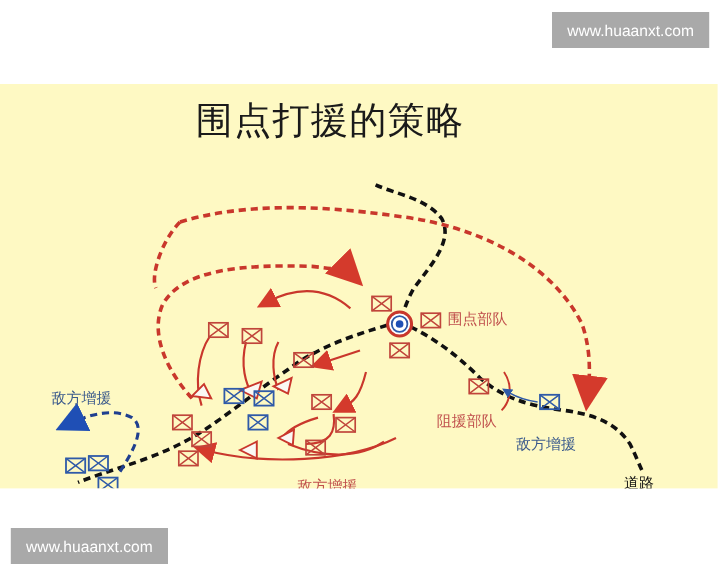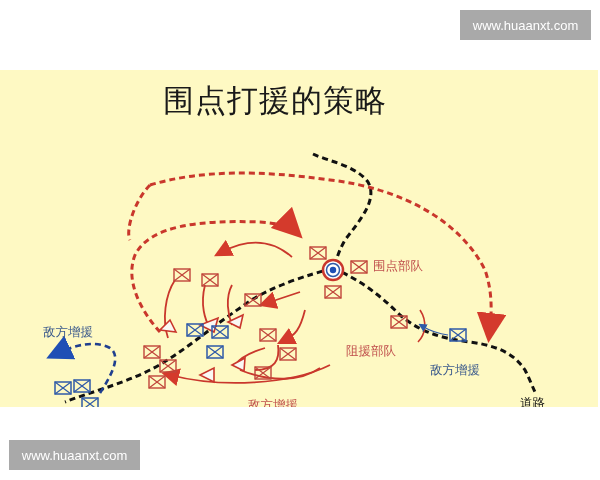--- a/index.html
+++ b/index.html
@@ -130,20 +130,20 @@
 
     <g>
       <path d="M100,323 C115,300 120,285 110,278 C95,270 75,275 58,283" fill="none" stroke="#1f3f8f" stroke-width="2.6" stroke-dasharray="6,4" marker-end="url(#arrBlue)"></path>
       <path d="M448,265 C440,264 432,262 422,256" fill="none" stroke="#2f5aa8" stroke-width="1.2" marker-end="url(#arrBlueSm)"></path>
     </g>
   </svg>
 
   <div class="title">围点打援的策略</div>
 
   <div class="lbl lbl-red" style="left:373px; top:188px;">围点部队</div>
-  <div class="lbl lbl-red" style="left:346px; top:273px;">阻援部队</div>
+  <div class="lbl lbl-red" style="left:364px; top:273px;">阻援部队</div>
   <div class="lbl lbl-red" style="left:248px; top:327px;">敌方增援</div>
   <div class="lbl lbl-blue" style="left:43px; top:254px;">敌方增援</div>
   <div class="lbl lbl-blue" style="left:430px; top:292px;">敌方增援</div>
   <div class="lbl lbl-black" style="left:520px; top:325px;">道路</div>
 </div>
 
 <div class="watermark wm-bottom">www.huaanxt.com</div>
 
 </body></html>

